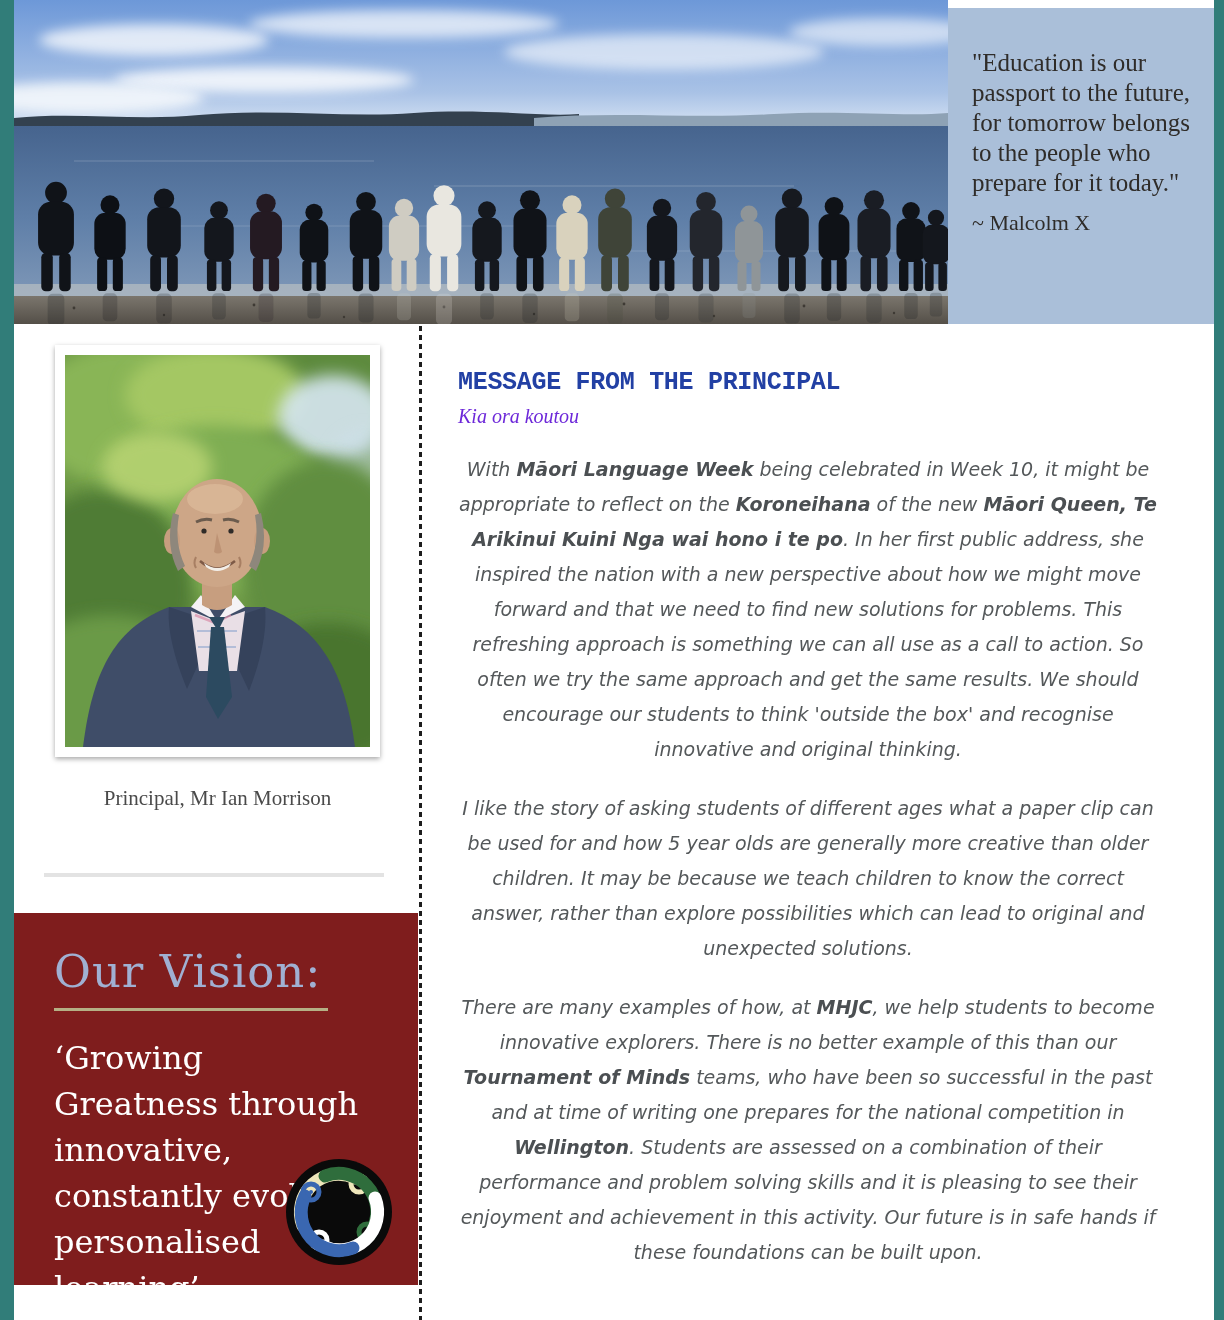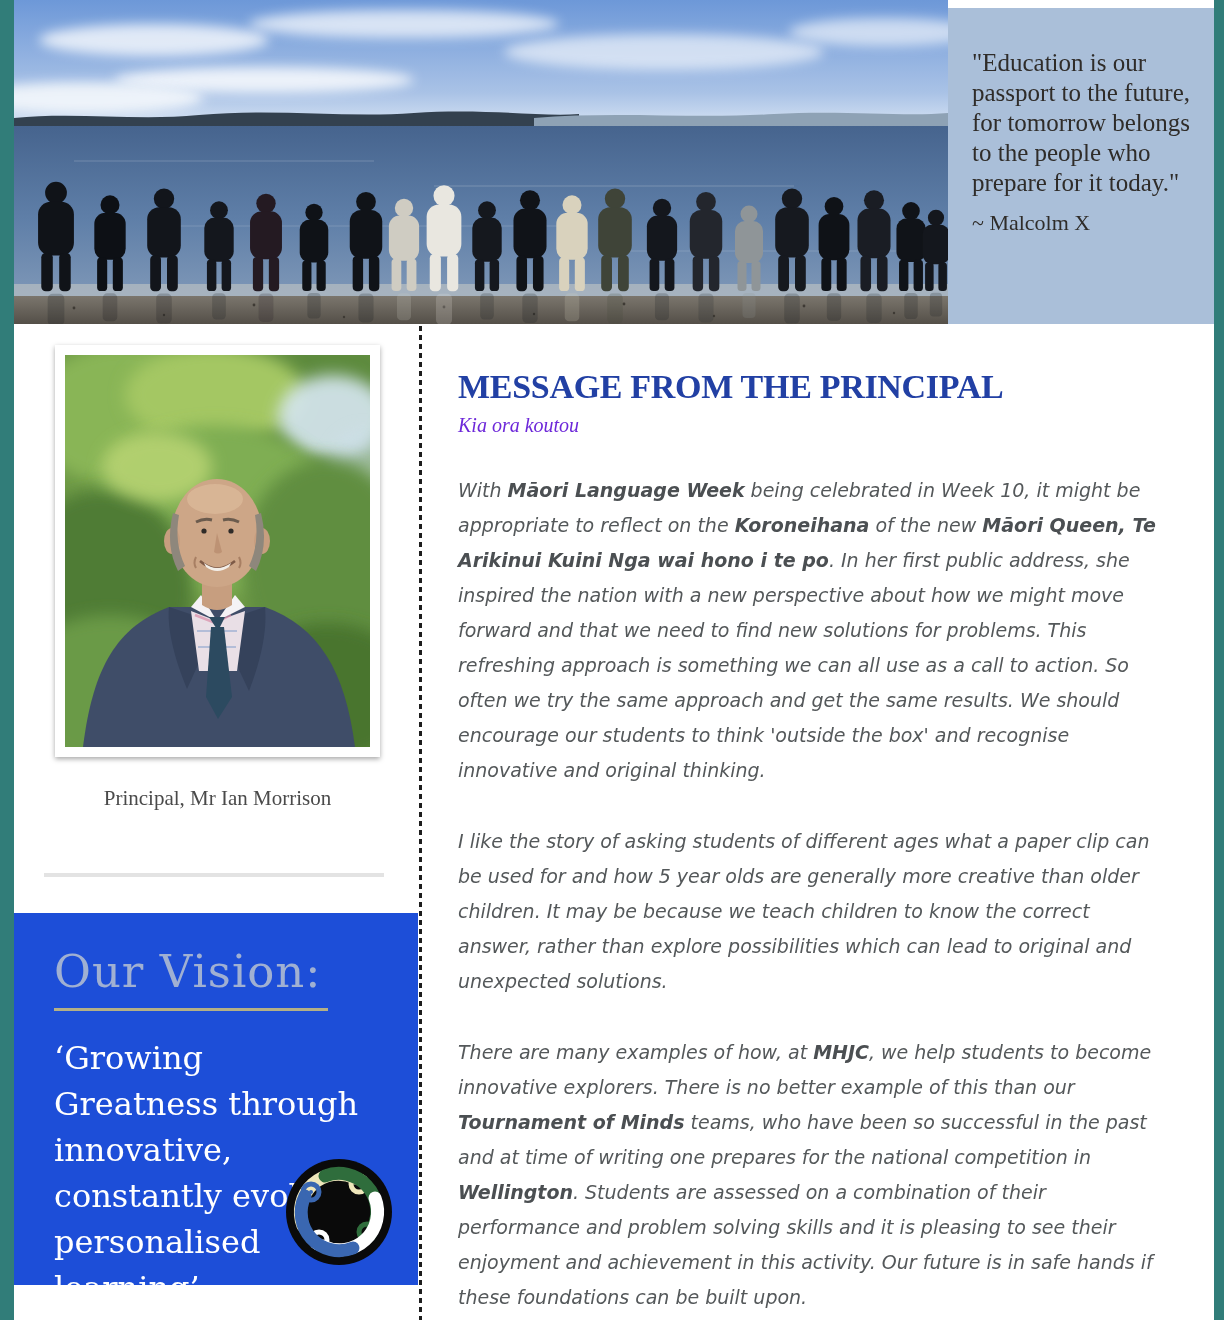--- a/index.html
+++ b/index.html
@@ -28,37 +28,37 @@
             box-shadow:0 2px 5px rgba(0,0,0,.35);}
   .polaroid::before,.polaroid::after{content:"";position:absolute;bottom:10px;width:46%;height:18px;z-index:-1;
             box-shadow:0 10px 12px rgba(0,0,0,.45);}
   .polaroid::before{left:10px;transform:skew(-6deg) rotate(-3deg);}
   .polaroid::after{right:10px;transform:skew(6deg) rotate(3deg);}
   .polaroid svg{position:absolute;left:10px;top:10px;}
   .photo-caption{position:absolute;left:41px;top:462px;width:325px;text-align:center;
                  color:#4a4a4a;font-size:21px;font-family:Liberation Serif, serif;}
   .h-divider{position:absolute;left:30px;top:549px;width:340px;height:4px;background:#e3e3e3;}
 
-  .vision-box{position:absolute;left:0;top:589px;width:404px;height:372px;background:#1d4ed8;
+  .vision-box{position:absolute;left:0;top:589px;width:404px;height:372px;background:#7f1d1d;
               box-sizing:border-box;padding:32px 0 0 40px;color:#ffffff;}
   .vision-heading{display:inline-block;margin:0;font-family:"DejaVu Serif","Liberation Serif",serif;
               font-weight:400;font-size:45px;color:#a0b0d2;letter-spacing:1px;
               border-bottom:3px solid #b5b085;padding:0 6px 10px 0;}
   .vision-quote{margin:24px 0 0 0;width:322px;font-family:"DejaVu Serif","Liberation Serif",serif;
               font-size:32px;line-height:46px;font-weight:400;}
   .koru{position:absolute;right:26px;bottom:20px;width:106px;height:106px;}
 
   
   .main-col{position:absolute;left:444px;top:0;width:700px;}
-  .main-heading{margin:44px 0 8px 0;font-size:34px;font-weight:bold;letter-spacing:-0.3px;
-                color:#2240a4;font-family:Liberation Serif, serif;}
+  .main-heading{margin:44px 0 8px 0;font-size:25px;font-weight:bold;letter-spacing:-0.3px;
+                color:#2240a4;font-family:Liberation Mono, monospace;}
   .greeting{margin:0;font-style:italic;font-size:20px;color:#6d28d9;
             font-family:Liberation Serif, serif;}
-  .body-para{margin:36px 0 0 0;font-style:italic;font-size:19px;line-height:35px;color:#54585a;
-             font-family:"DejaVu Sans",sans-serif;}
+  .body-para{margin:24px 0 0 0;font-style:italic;font-size:19px;line-height:35px;color:#54585a;
+             font-family:"DejaVu Sans",sans-serif;text-align:center;}
   .body-para b{color:#4b4f52;}
 </style>
 </head>
 <body>
 
 <div class="page">
   <div class="edge-strip left"></div>
   <div class="edge-strip right"></div>
 
   <div class="banner">

